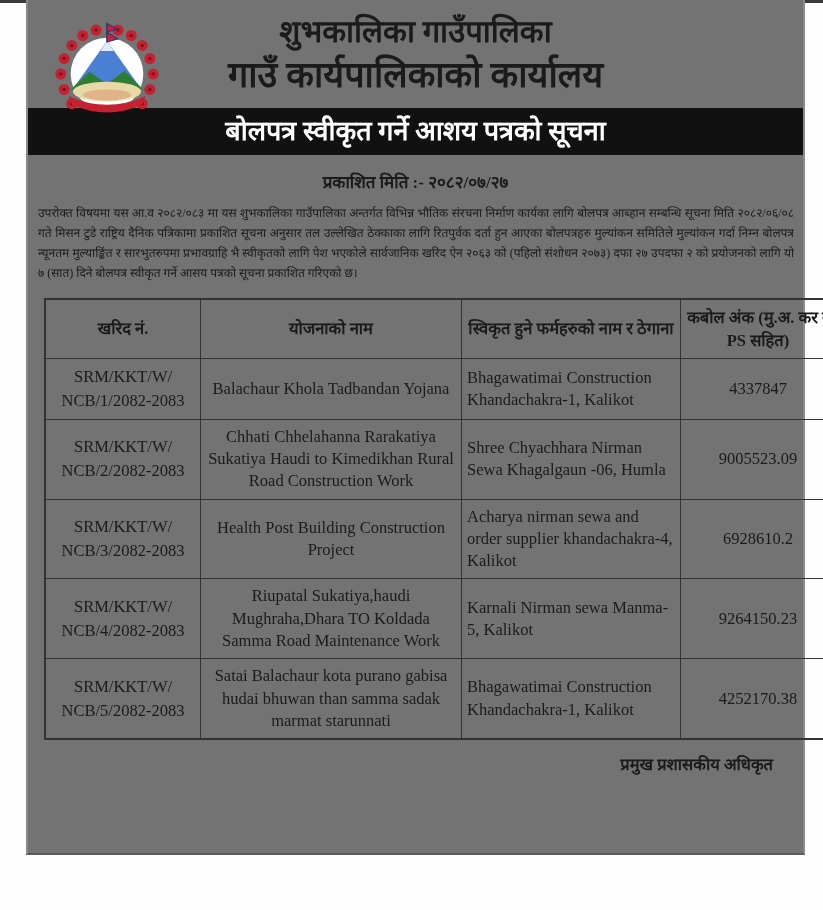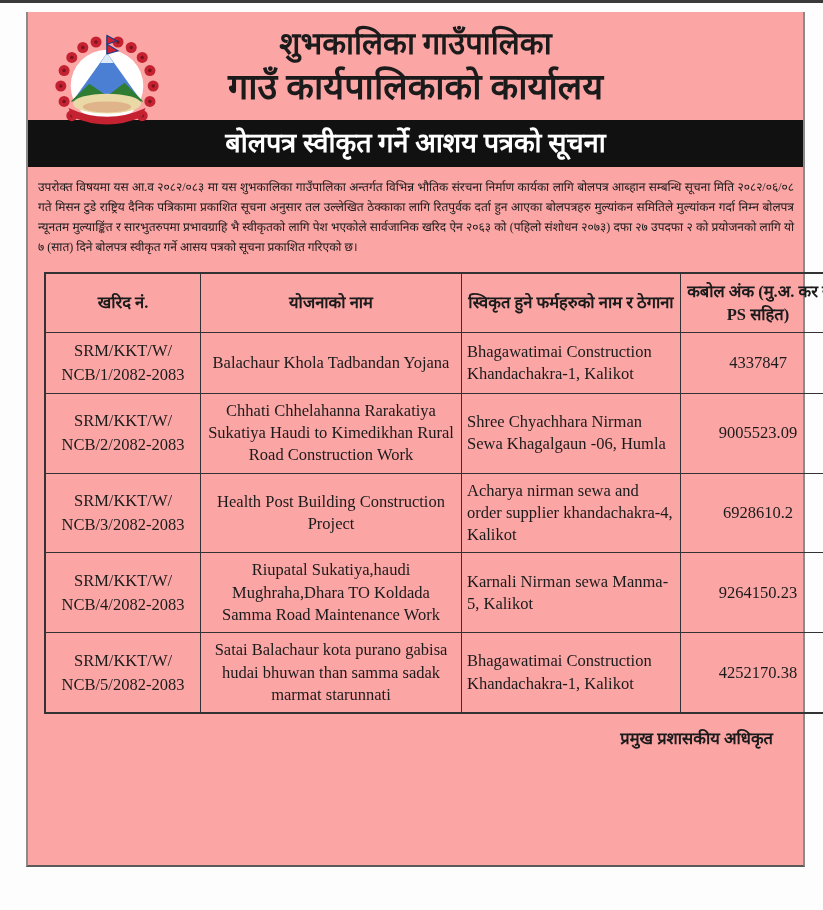--- a/index.html
+++ b/index.html
@@ -1,19 +1,19 @@
 <!DOCTYPE html>
 <html><head>
 <meta charset="utf-8">
 <style>
   html,body{margin:0;padding:0;background:#ffffff;width:823px;height:910px;
     font-family:"Liberation Serif","DejaVu Sans",serif;color:#1b1b1b;}
   .canvas{position:relative;width:823px;height:910px;background:#fdfdfd;overflow:hidden;}
   .topline{position:absolute;left:0;top:0;width:823px;height:3px;background:#3a3a3a;}
-  .page{position:absolute;left:26px;top:12px;width:779px;height:855px;background:#fca5a5;
+  .page{position:absolute;left:26px;top:0;width:779px;height:855px;background:#737373;
     border-left:2px solid #8a8a8a;border-right:2px solid #8a8a8a;border-bottom:2px solid #5a5a5a;
     box-sizing:border-box;}
   .emblem{position:absolute;left:24px;top:18px;width:110px;height:112px;}
   .titles{text-align:center;padding-top:14px;}
   .muni{font-size:31px;font-weight:700;line-height:1.15;}
   .office{font-size:36px;font-weight:700;margin-top:6px;line-height:1.1;}
   .addr{font-size:17px;font-weight:700;margin-top:10px;line-height:1.45;}
   .banner{margin-top:13px;background:#111111;color:#ffffff;text-align:center;
     font-size:27px;font-weight:700;height:47px;line-height:47px;}
   .pubdate{text-align:center;font-size:17px;font-weight:700;margin-top:15px;}
@@ -90,20 +90,21 @@
 
     <div class="titles">
       <div class="muni">शुभकालिका गाउँपालिका</div>
       <div class="office">गाउँ कार्यपालिकाको कार्यालय</div>
       <div class="addr">
       </div>
     </div>
 
     <div class="banner">बोलपत्र स्वीकृत गर्ने आशय पत्रको सूचना</div>
 
+    <div class="pubdate">प्रकाशित मिति :- २०८२/०७/२७</div>
 
     <div class="para">उपरोक्त विषयमा यस आ.व २०८२/०८३ मा यस शुभकालिका गाउँपालिका अन्तर्गत विभिन्न भौतिक संरचना निर्माण कार्यका लागि बोलपत्र आब्हान सम्बन्धि सूचना मिति २०८२/०६/०८ गते मिसन टुडे राष्ट्रिय दैनिक पत्रिकामा प्रकाशित सूचना अनुसार तल उल्लेखित ठेक्काका लागि रितपुर्वक दर्ता हुन आएका बोलपत्रहरु मुल्यांकन समितिले मुल्यांकन गर्दा निम्न बोलपत्र न्यूनतम मुल्याङ्किंत र सारभुतरुपमा प्रभावग्राहि भै स्वीकृतको लागि पेश भएकोले सार्वजानिक खरिद ऐन २०६३ को (पहिलो संशोधन २०७३) दफा २७ उपदफा २ को प्रयोजनको लागि यो ७ (सात) दिने बोलपत्र स्वीकृत गर्ने आसय पत्रको सूचना प्रकाशित गरिएको छ।</div>
 
     <table class="notice">
       <thead>
         <tr>
           <th class="devh c-id">खरिद नं.</th>
           <th class="devh c-proj">योजनाको नाम</th>
           <th class="devh c-firm">स्विकृत हुने फर्महरुको नाम र ठेगाना</th>
           <th class="devh c-amt">कबोल अंक (मु.अ. कर र PS सहित)</th>

